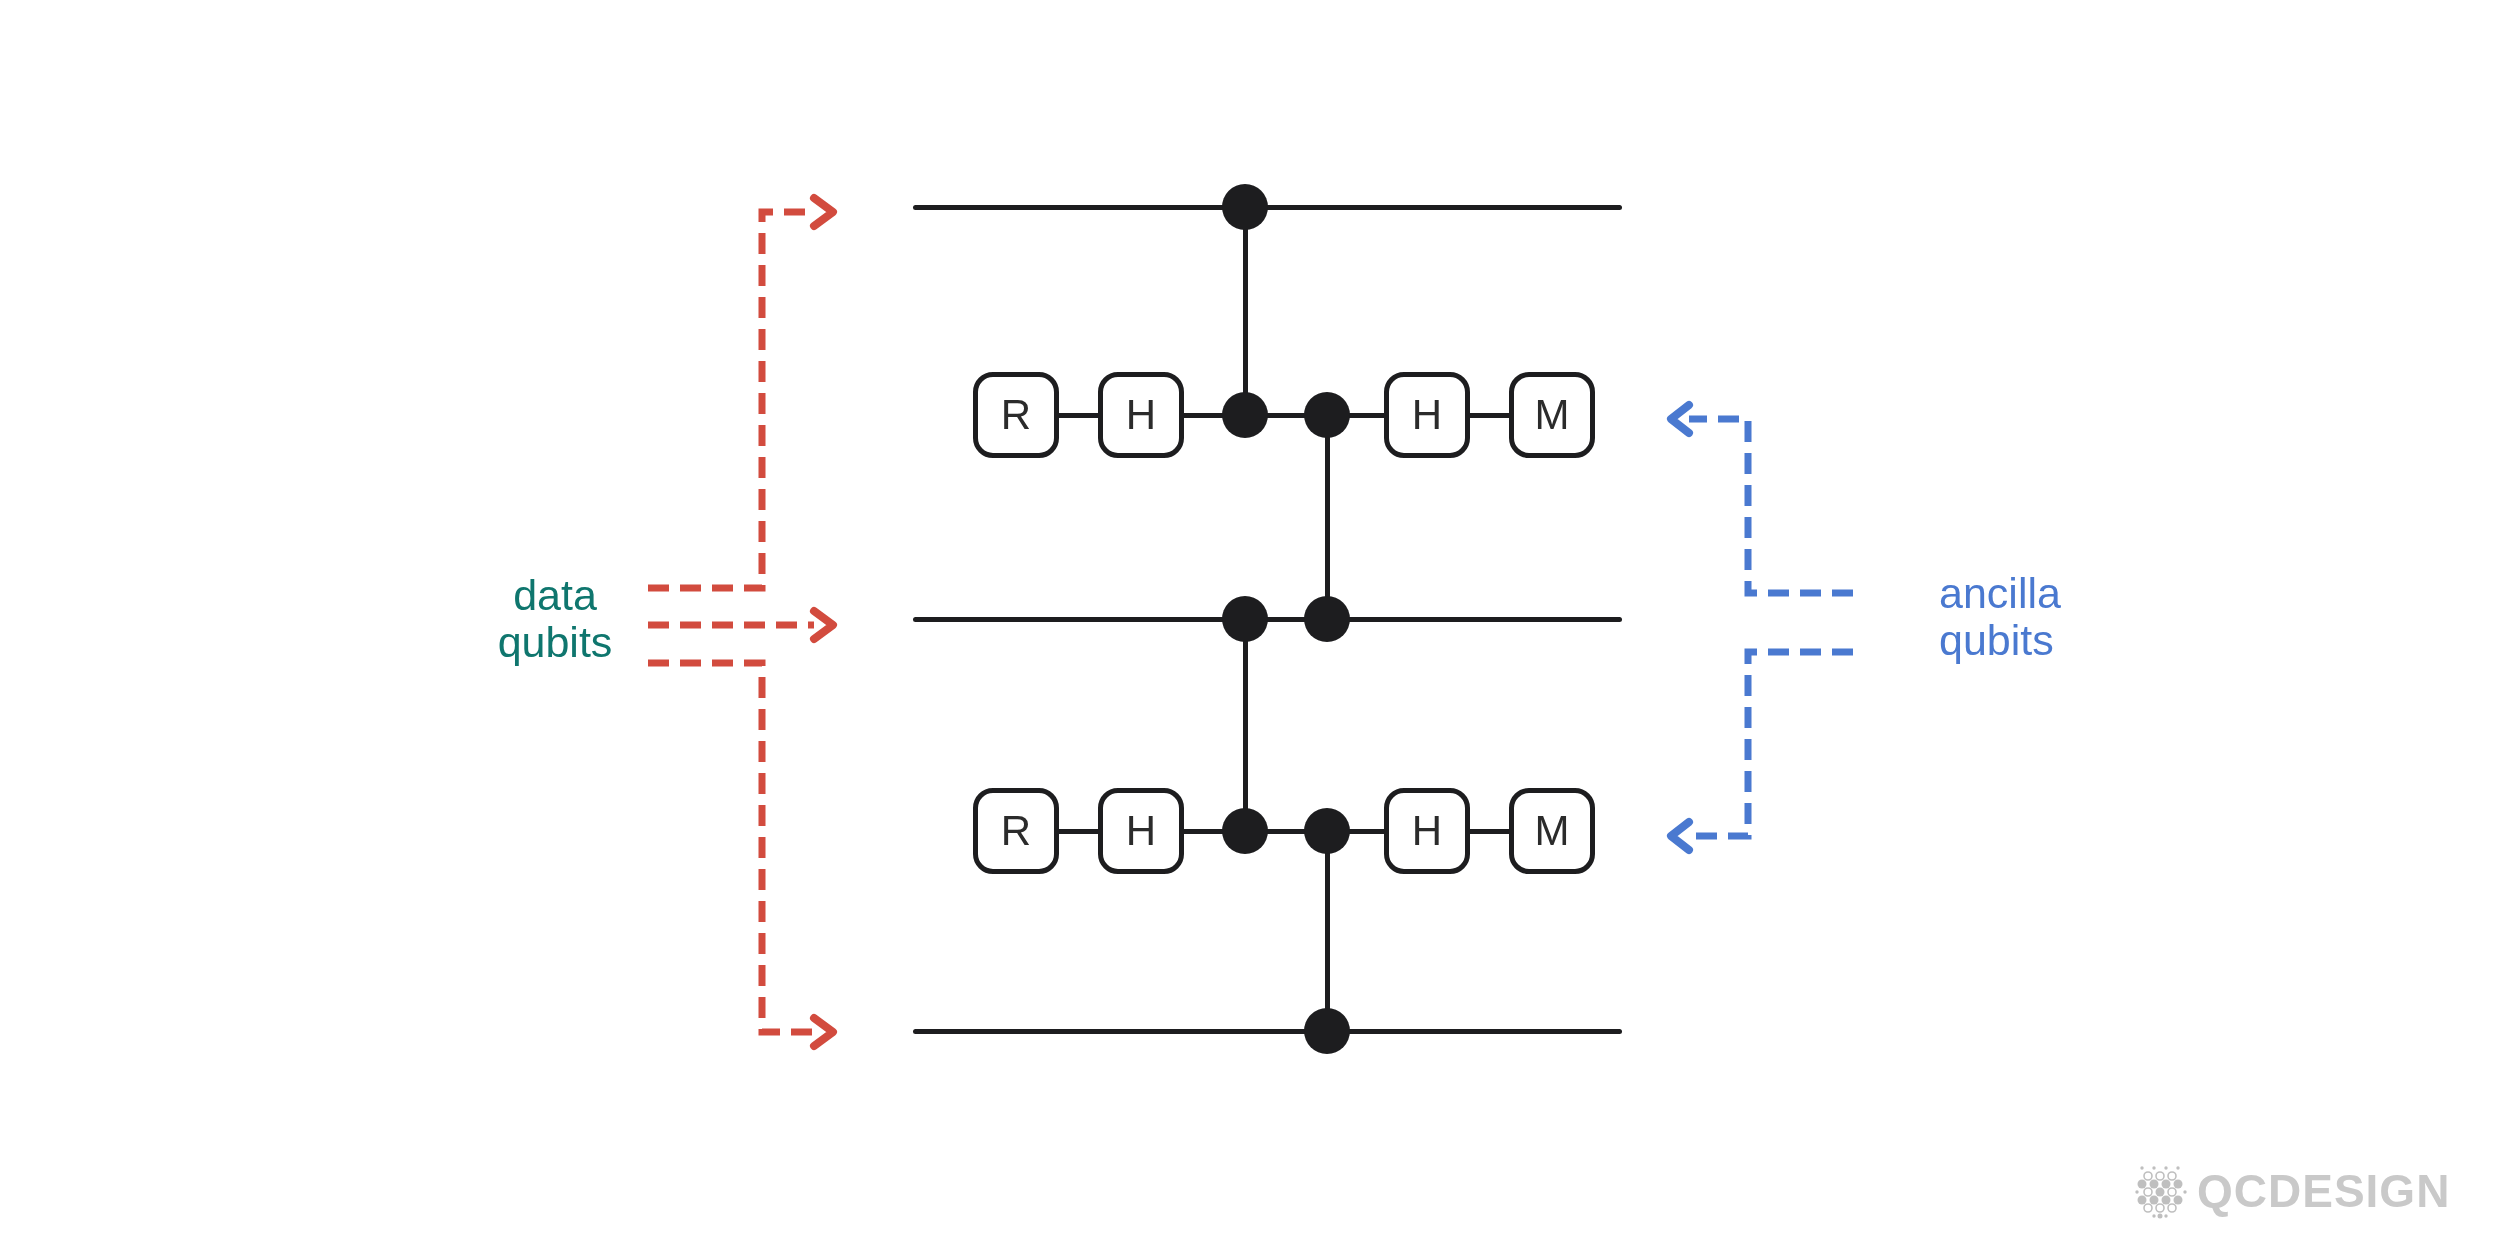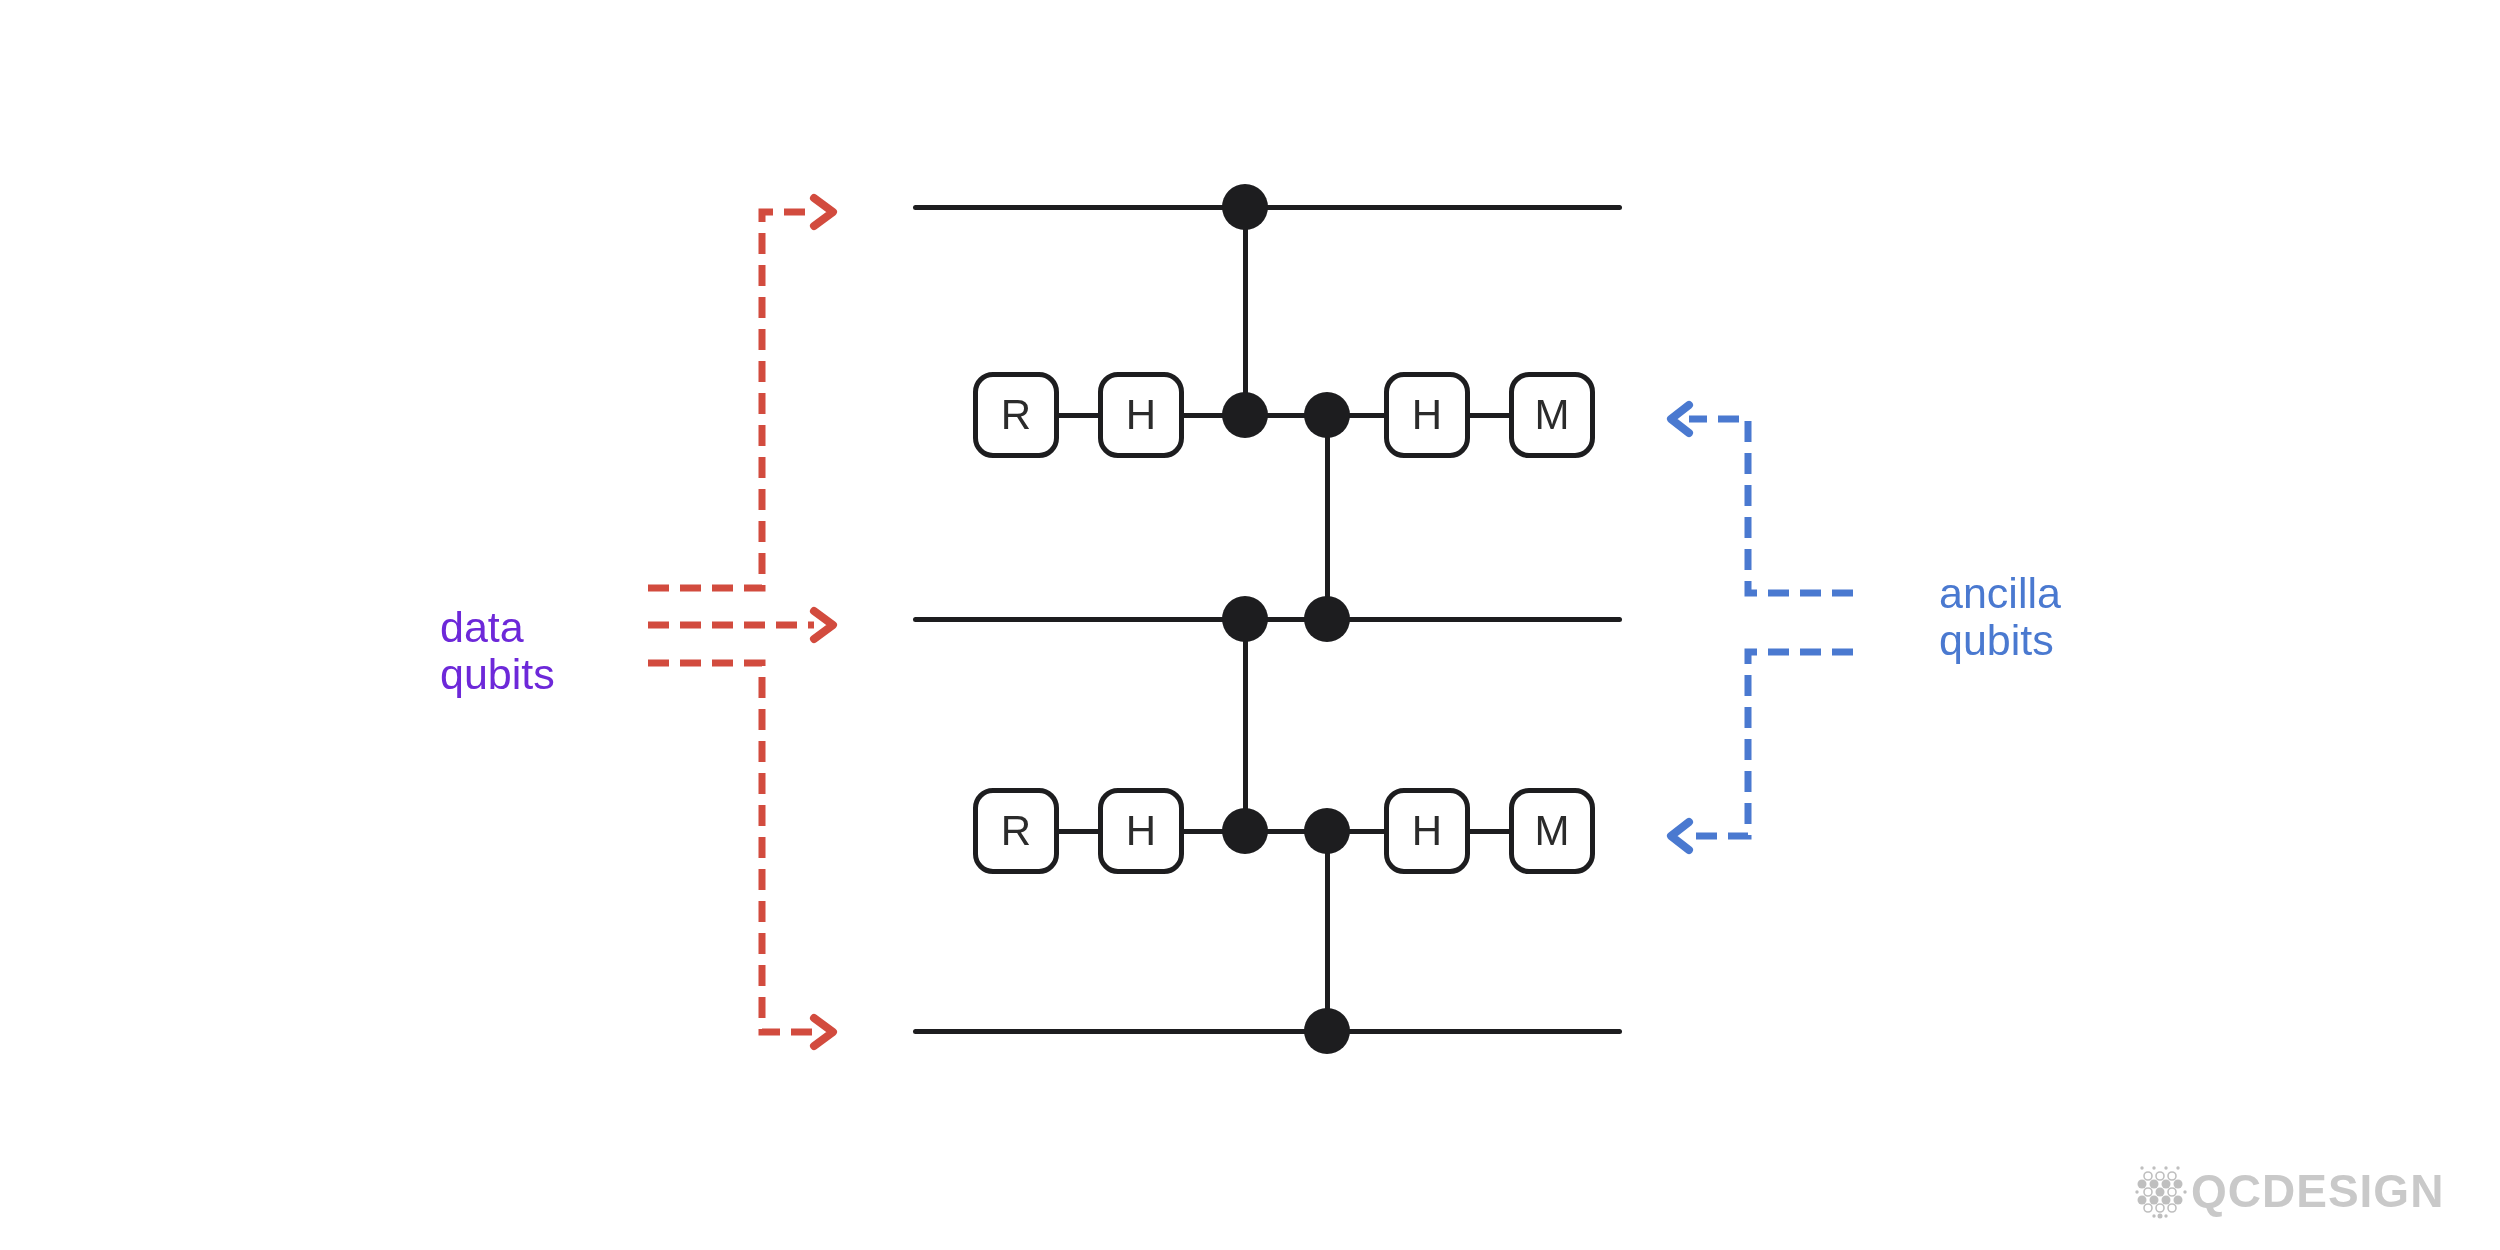--- a/index.html
+++ b/index.html
@@ -16,24 +16,24 @@
         border-radius:20px;box-sizing:border-box;display:flex;align-items:center;justify-content:center;
         font-size:42px;font-weight:400;color:#2b2b2b;transform:translate(-50%,-50%);z-index:2;}
   
   .bracket{position:absolute;overflow:visible;}
   .dash{fill:none;stroke-width:7;stroke-dasharray:21 11;}
   .chev{fill:none;stroke-width:8;stroke-linecap:round;stroke-linejoin:round;}
   .red{stroke:#d24b3e;}
   .blue{stroke:#4a79d0;}
   
   .side-label{position:absolute;font-size:43px;line-height:47px;}
-  .label-data{left:440px;top:604px;width:230px;text-align:left;color:#6d28d9;}
+  .label-data{left:440px;top:572px;width:230px;text-align:center;color:#0f766e;}
   .label-ancilla{left:1939px;top:570px;text-align:left;color:#4a79d0;}
   
-  .logo{position:absolute;left:2135px;top:1163px;display:flex;align-items:center;gap:4px;}
+  .logo{position:absolute;left:2135px;top:1163px;display:flex;align-items:center;gap:10px;}
   .logo-text{font-size:46px;font-weight:700;letter-spacing:1px;color:#c9c9c9;}
   .lattice-fill{fill:#bfbfbf;}
   .lattice-hollow{fill:none;stroke:#bfbfbf;stroke-width:1.6;}
 </style>
 </head>
 <body>
 
 <div class="canvas">
 
   <div class="wire" style="left:913px;top:205px;width:709px;"></div>

